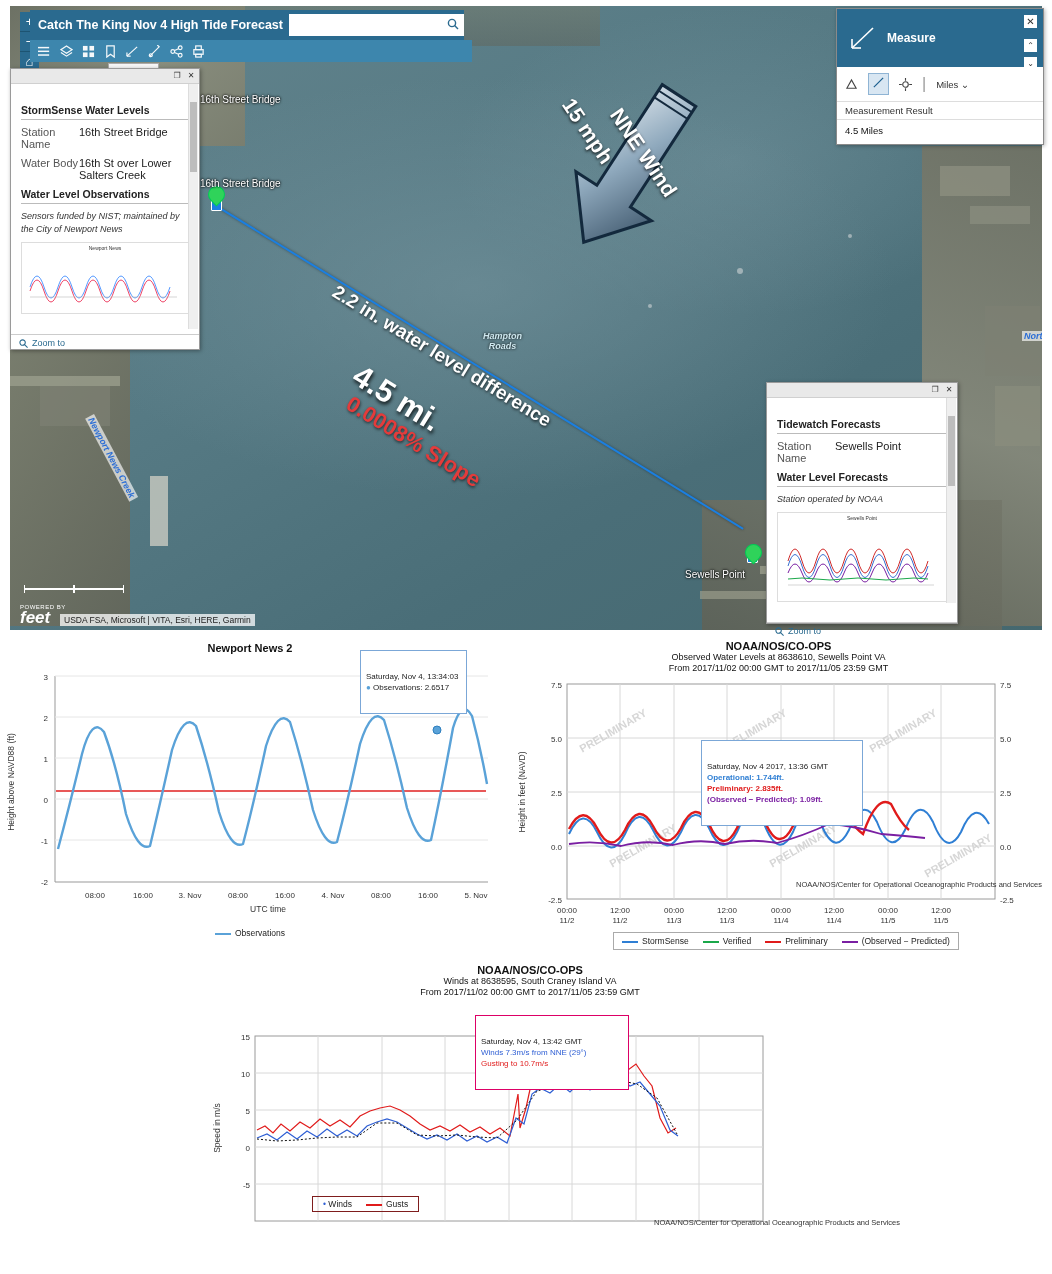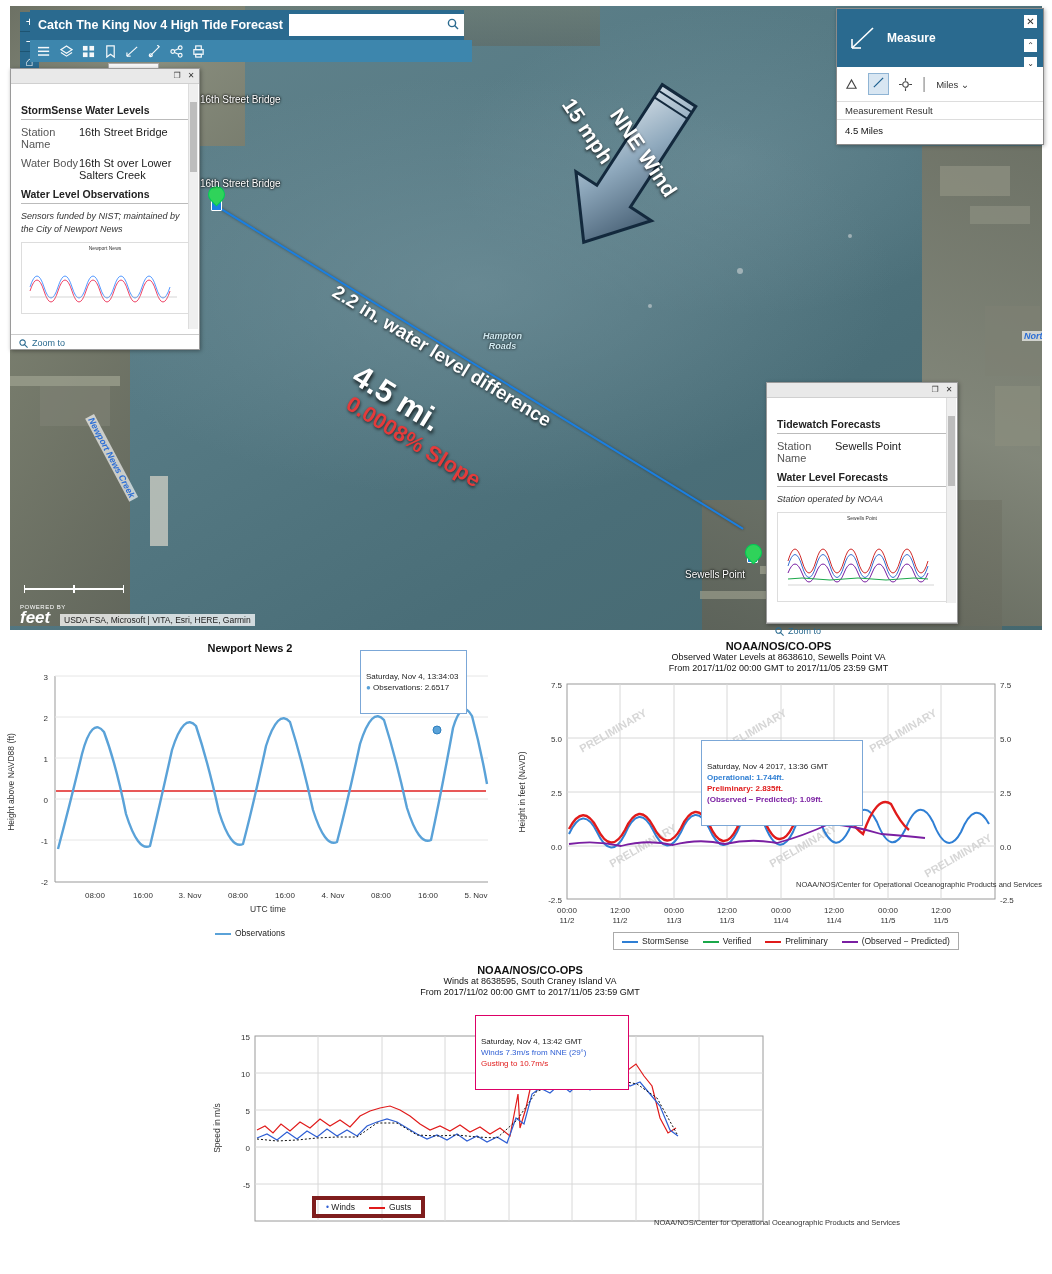--- a/index.html
+++ b/index.html
@@ -581,20 +581,20 @@
 
       <path d="M97 141 L117 143 L137 142 L157 140 L177 139 L197 139 L217 125 L237 125 L257 137
                L277 138 L297 137 L317 139 L337 140 L357 122 L377 93 L397 88 L417 90 L437 86
                L457 82 L477 86 L497 100 L517 136" fill="none" stroke="#111" stroke-width="1" stroke-dasharray="2,2"></path>
     </svg>
     <div class="tipbox" style="left:315px;top:55px;width:142px;border-color:#d06;">
       <div>Saturday, Nov 4, 13:42 GMT</div>
       <div style="color:#2f5fd4;">Winds 7.3m/s from NNE (29°)</div>
       <div style="color:#e01b1b;">Gusting to 10.7m/s</div>
     </div>
-    <div class="legend" style="border:4px solid #7f1d1d;display:inline-flex;padding:2px 10px;position:absolute;left:152px;top:236px;">
+    <div class="legend" style="border:1px solid #7f1d1d;display:inline-flex;padding:2px 10px;position:absolute;left:152px;top:236px;">
       <span><span style="color:#2f5fd4;">•</span> <span>Winds</span></span>
       <span><i class="lg-line" style="background:#e01b1b;"></i><span>Gusts</span></span>
     </div>
     <div style="position:absolute;right:0;top:258px;font-size:7.5px;color:#333;">NOAA/NOS/Center for Operational Oceanographic Products and Services</div>
   </div>
 
 </div>
 
 </body></html>

